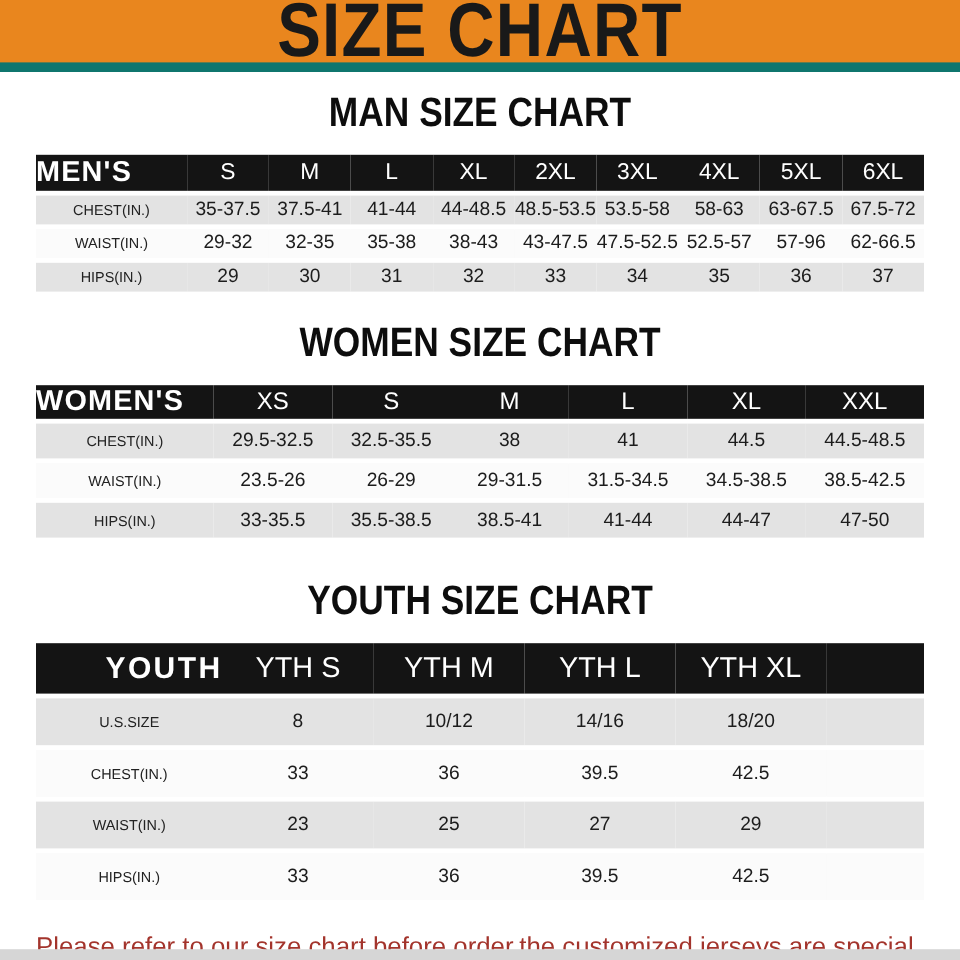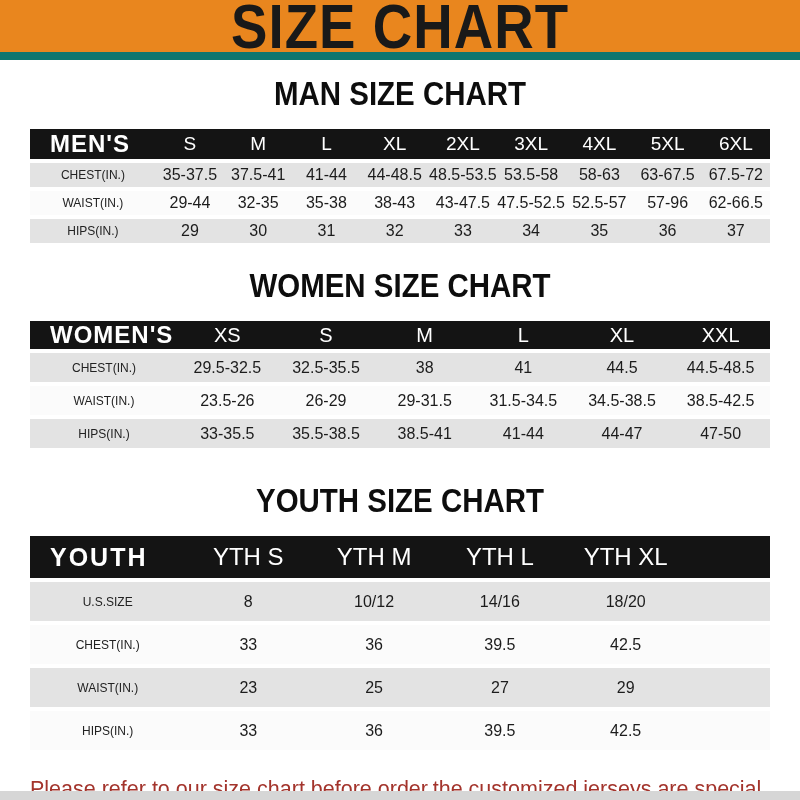--- a/index.html
+++ b/index.html
@@ -40,21 +40,21 @@
     width:740px;margin:14px auto 0 auto;
     border-collapse:separate;border-spacing:0 4px;
     table-layout:fixed;
   }
   .head-row th{
     background:#141414;color:#ffffff;
     font-weight:400;text-align:center;vertical-align:middle;
     padding:0;
   }
   th.head-label{
-    font-weight:800;text-align:left;padding-left:20px;
+    font-weight:800;text-align:left;padding-left:0;
     letter-spacing:1px;
   }
   tbody td{
     text-align:center;vertical-align:middle;
     color:#1c1c1c;font-size:16px;padding:0;
   }
   tr.row-gray td{background:#E3E3E3;}
   tr.row-light td{background:#FBFBFB;}
   td.row-label{font-size:12px;color:#222222;}
 
@@ -65,21 +65,21 @@
   .t-men  col.label-col{width:17%;}
   .t-men  col.size-col{width:9.22%;}
 
   .t-women .head-row th{height:28px;font-size:20px;}
   .t-women th.head-label{font-size:24px;}
   .t-women tbody td{height:29px;}
   .t-women col.label-col{width:20%;}
   .t-women col.size-col{width:13.33%;}
 
   .t-youth .head-row th{height:42px;font-size:24px;}
-  .t-youth th.head-label{font-size:25px;letter-spacing:2px;}
+  .t-youth th.head-label{font-size:25px;letter-spacing:2px;text-align:right;}
   .t-youth tbody td{height:39px;}
   .t-youth col.label-col{width:21%;}
   .t-youth col.size-col{width:17%;}
   .t-youth col.spacer-col{width:11%;}
 
   
   .notice{
     margin:20px 0 0 30px;
     color:#A3342C;font-size:21.5px;font-weight:500;
     line-height:31px;letter-spacing:0px;
@@ -135,21 +135,21 @@
           <td class="row-value">41-44</td>
           <td class="row-value">44-48.5</td>
           <td class="row-value">48.5-53.5</td>
           <td class="row-value">53.5-58</td>
           <td class="row-value">58-63</td>
           <td class="row-value">63-67.5</td>
           <td class="row-value">67.5-72</td>
         </tr>
         <tr class="row-light">
           <td class="row-label">WAIST(IN.)</td>
-          <td class="row-value">29-44</td>
+          <td class="row-value">29-32</td>
           <td class="row-value">32-35</td>
           <td class="row-value">35-38</td>
           <td class="row-value">38-43</td>
           <td class="row-value">43-47.5</td>
           <td class="row-value">47.5-52.5</td>
           <td class="row-value">52.5-57</td>
           <td class="row-value">57-96</td>
           <td class="row-value">62-66.5</td>
         </tr>
         <tr class="row-gray">

